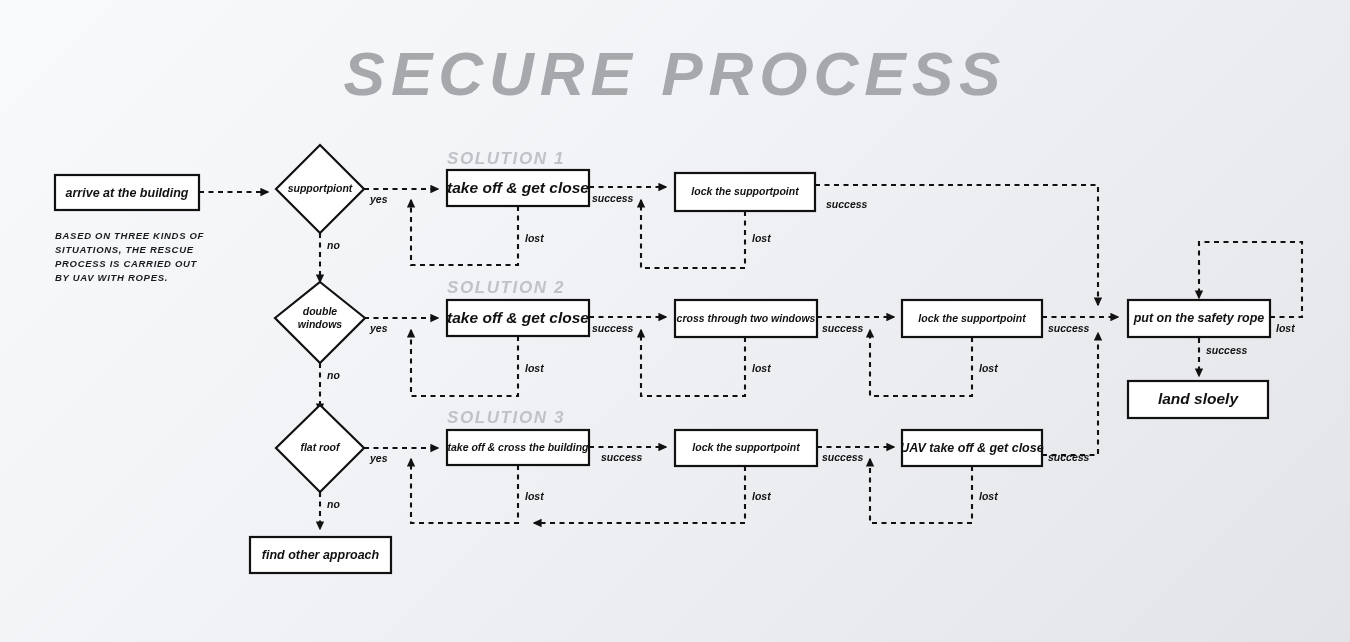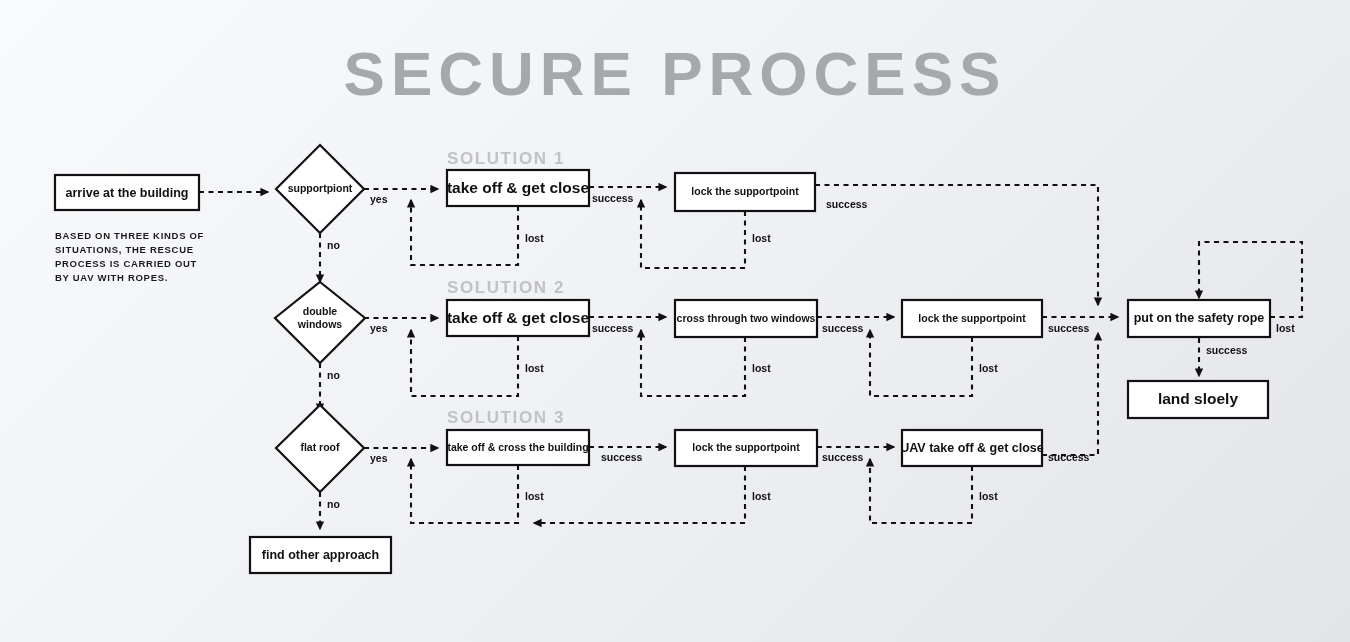--- a/index.html
+++ b/index.html
@@ -7,20 +7,21 @@
     padding: 0;
     background: #eceef1;
   }
   #stage {
     position: relative;
     width: 1350px;
     height: 642px;
     background: linear-gradient(135deg, #f9fafc 0%, #f2f3f6 38%, #eaebef 72%, #e3e4e8 100%);
     font-family: "Liberation Sans", sans-serif;
     overflow: hidden;
+    font-style: italic;
   }
   #diagram {
     position: absolute;
     left: 0; top: 0;
     width: 1350px;
     height: 642px;
   }
   .title-text {
     font-family: "Liberation Sans", sans-serif;
     font-weight: bold;

